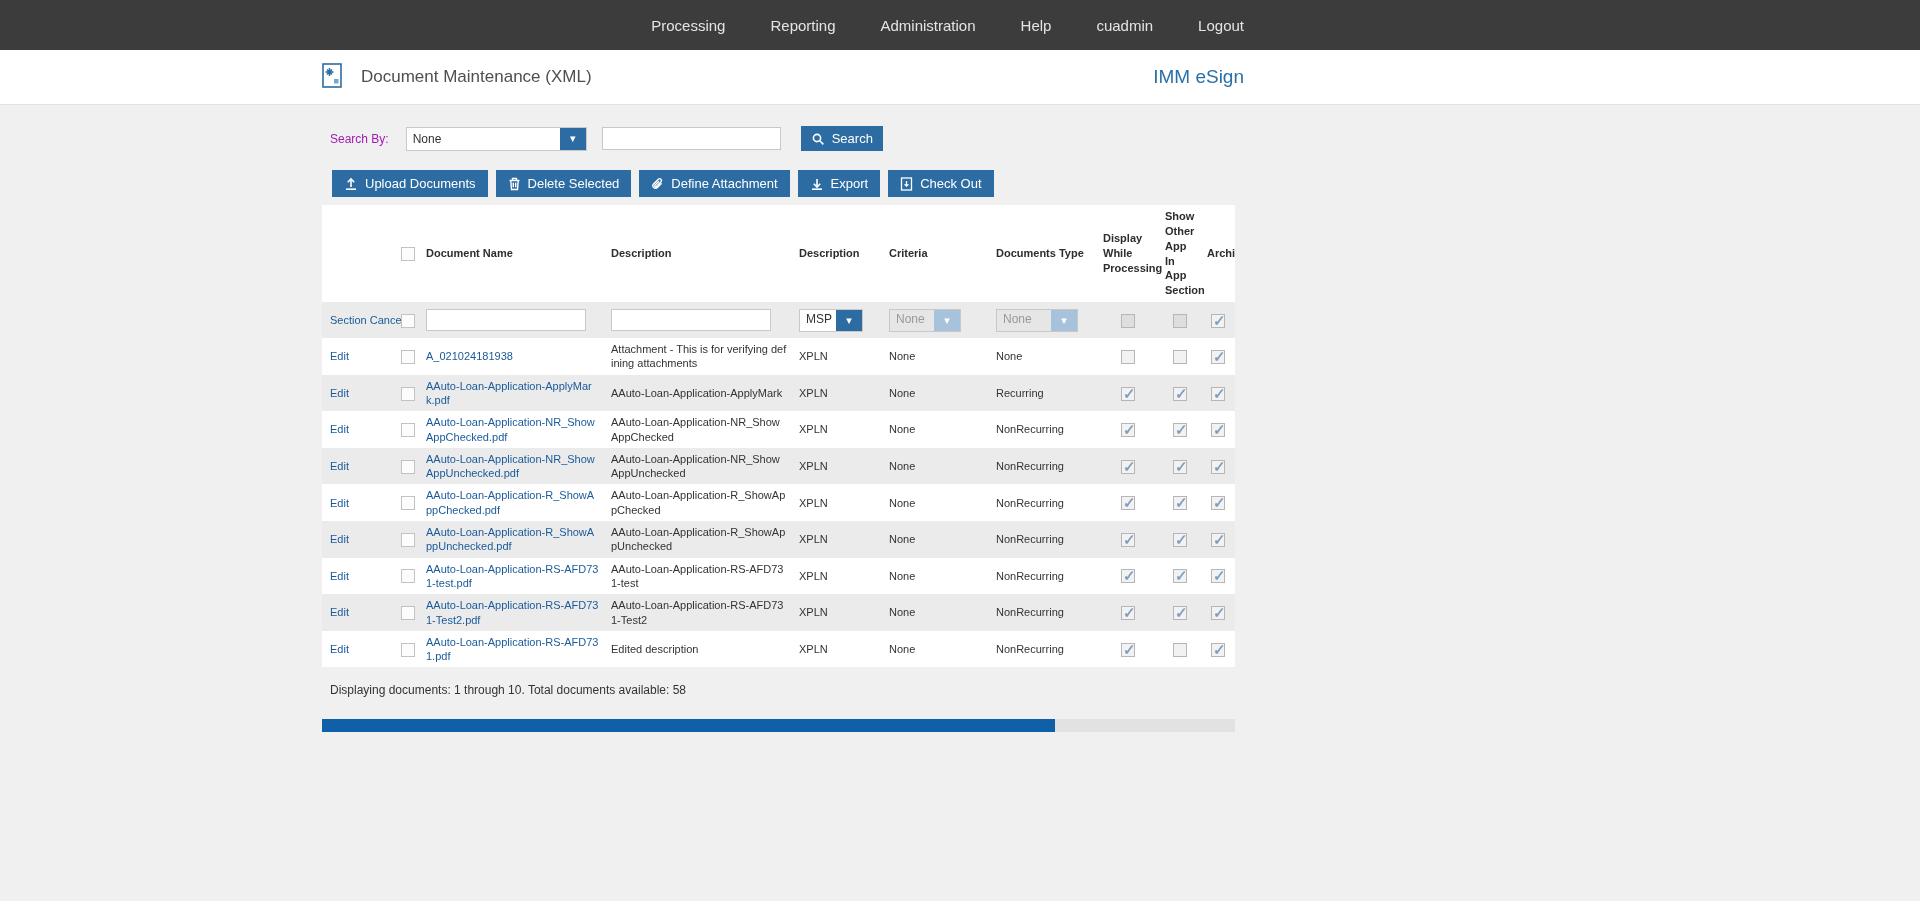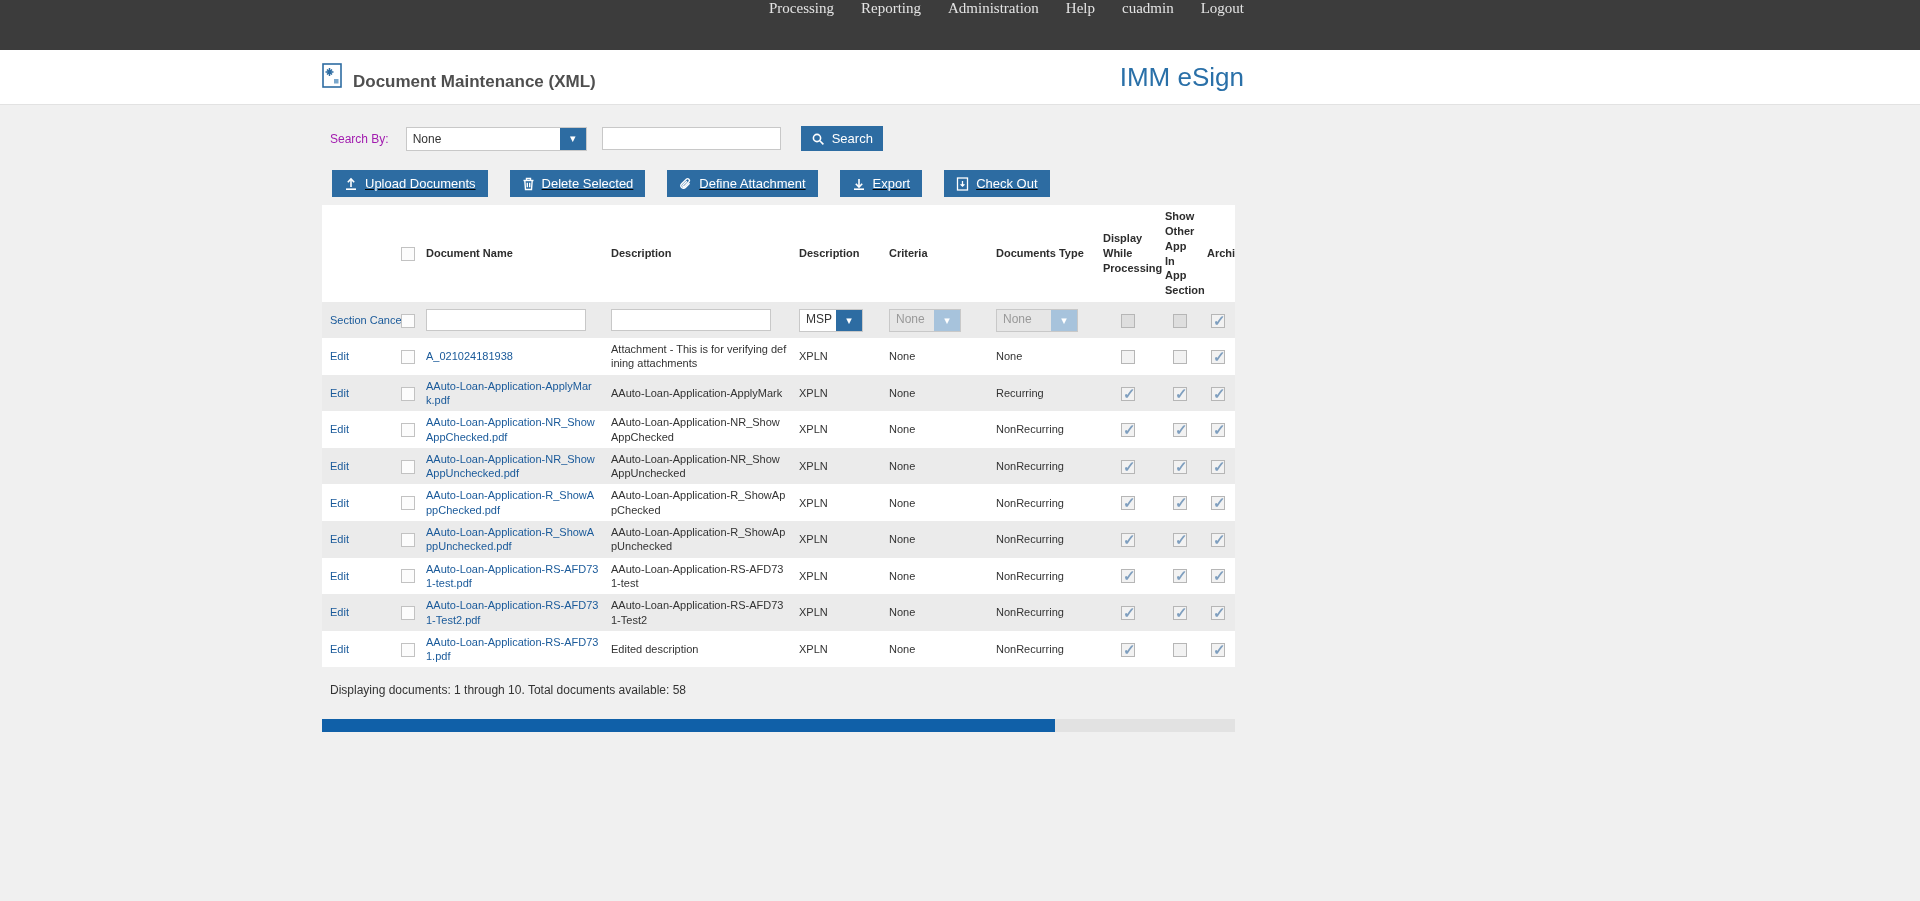--- a/index.html
+++ b/index.html
@@ -7,29 +7,29 @@
   body {
     width:1920px; height:901px;
     background:#f0f0f0;
     font-family:"Liberation Sans", sans-serif;
     overflow:hidden;
   }
   .container { width:922px; margin-left:322px; }
 
   
   .topbar { height:50px; background:#3c3c3c; width:100%; }
-  .topbar .container { height:100%; display:flex; justify-content:flex-end; gap:27px;font-family:Liberation Serif, serif; }
+  .topbar .container { height:100%; display:flex; justify-content:flex-end; align-items:center; gap:45px; }
   .nav-item { color:#e4e4e4; font-size:15px; cursor:pointer; white-space:nowrap; }
 
   
   .pagehead { background:#ffffff; border-bottom:1px solid #e2e2e2; height:55px; width:100%; }
   .pagehead .container { height:100%; display:flex; align-items:center; justify-content:space-between; }
-  .titlegrp { display:flex; align-items:flex-end; gap:11px;font-weight:bold; }
+  .titlegrp { display:flex; align-items:center; gap:19px; }
   .page-title { font-size:17px; color:#4f4f4f; }
-  .brand { font-size:26px; color:#2a70a8; }
+  .brand { font-size:19px; color:#2a70a8; }
 
   
   .content { padding-top:21px; }
   .search-row { display:flex; align-items:center; margin-left:8px; height:25px; }
   .search-label { font-size:12px; color:#a21caf; margin-right:17px; }
 
   .selectw { display:inline-flex; align-items:stretch; border:1px solid #c8c8c8; background:#fff; }
   .selectw .val { flex:1; font-size:12px; color:#333; padding:0 6px; display:flex; align-items:center; overflow:hidden; white-space:nowrap; }
   .selectw .arrow { width:26px; background:#2d6ca2; color:#fff; display:flex; align-items:center; justify-content:center; cursor:pointer; }
   .selectw .arrow::after { content:"▾"; font-size:11px; line-height:1; }
@@ -39,21 +39,21 @@
   .search-select { width:181px; height:24px; }
 
   .txt { border:1px solid #c8c8c8; background:#fff; font-size:11px; padding:0 5px; color:#333; }
   .search-input { width:179px; height:23px; margin-left:15px; font-size:12px; }
 
   .btn { display:inline-flex; align-items:center; gap:7px; background:#2d6ca2; color:#fff;
          border:none; padding:0 12px; height:27px; font-size:13px; cursor:pointer; white-space:nowrap; }
   .btn .ic { display:flex; align-items:center; }
   .search-btn { margin-left:20px; height:25px; padding:0 10px; }
 
-  .toolbar { margin:19px 0 0 10px; display:flex; gap:22px;text-decoration:underline; }
+  .toolbar { margin:19px 0 0 10px; display:flex; gap:8px; }
 
   
   .table-wrap { margin-top:8px; }
   table { border-collapse:collapse; table-layout:fixed; width:913px; background:#fff; }
   thead th { font-size:11px; font-weight:bold; color:#2d2d2d; text-align:left; vertical-align:middle;
              padding:4px 6px; height:70px; line-height:1.35; background:#fff; }
   tbody td { font-size:11px; color:#333; padding:4px 6px; vertical-align:middle; line-height:1.3; }
   tbody tr { height:30px; background:#fff; }
   tr.alt { background:#ebebeb; }
   tr.update-row { background:#ebebeb; height:36px; }

